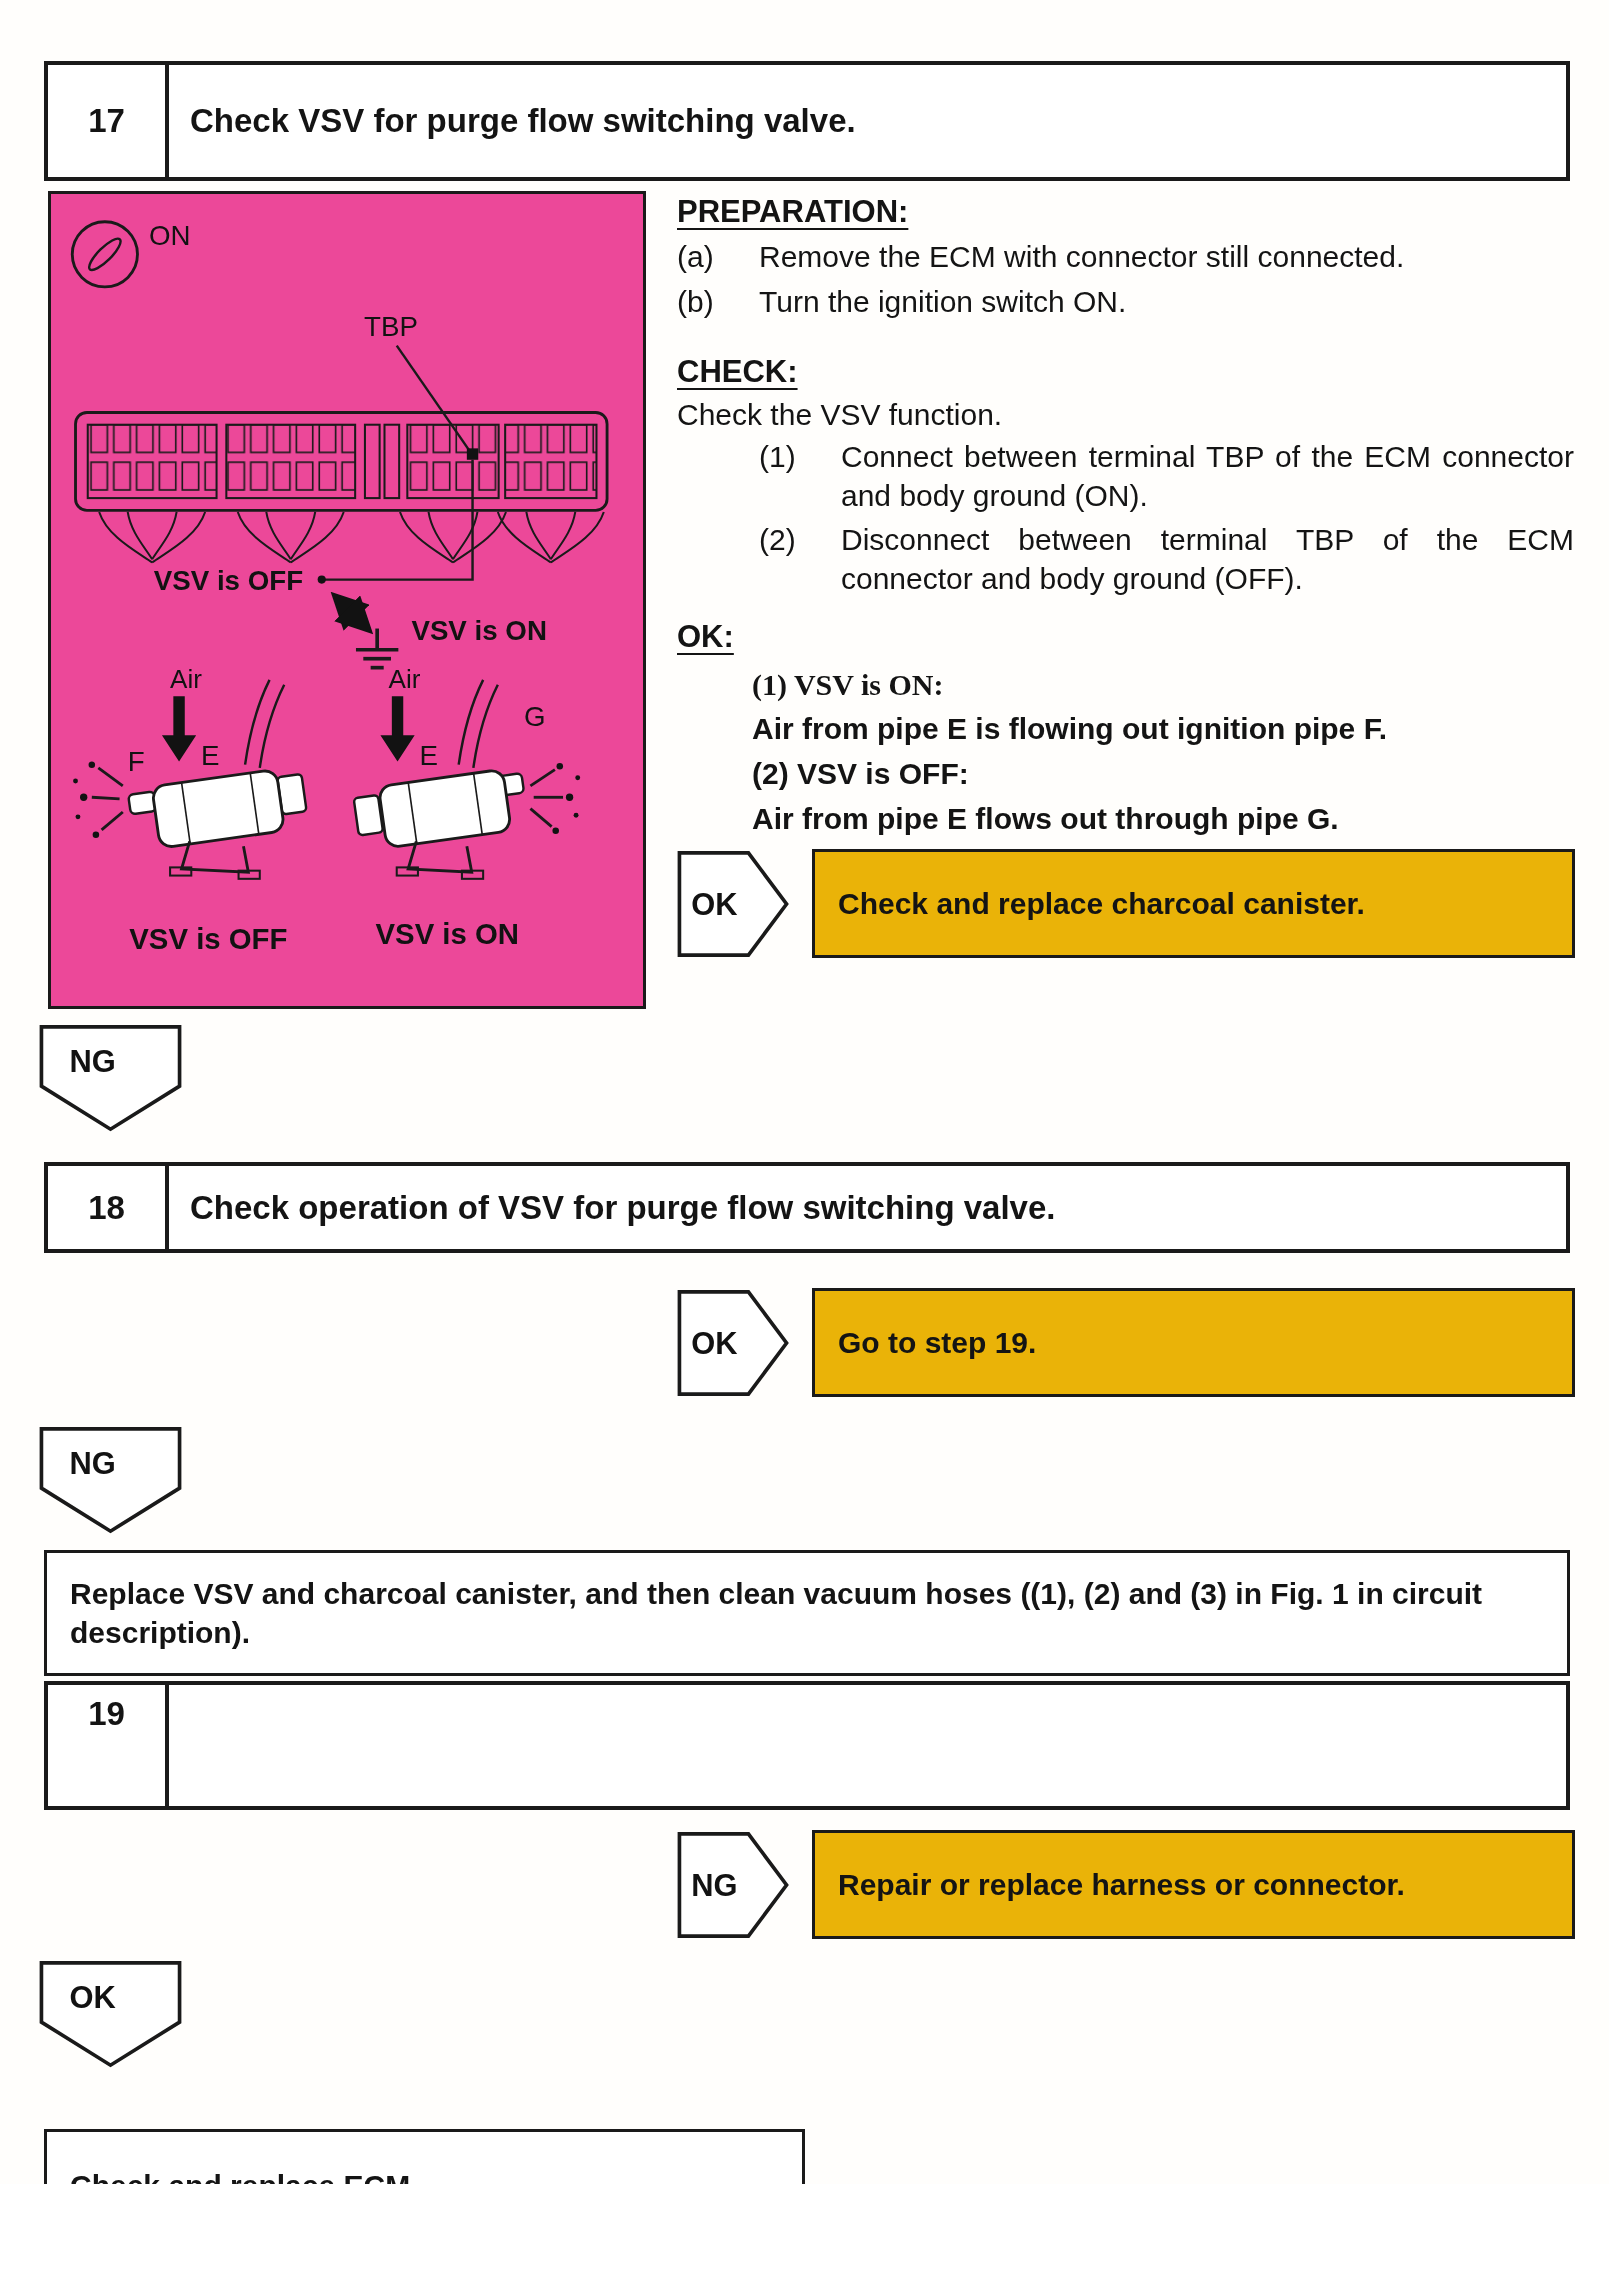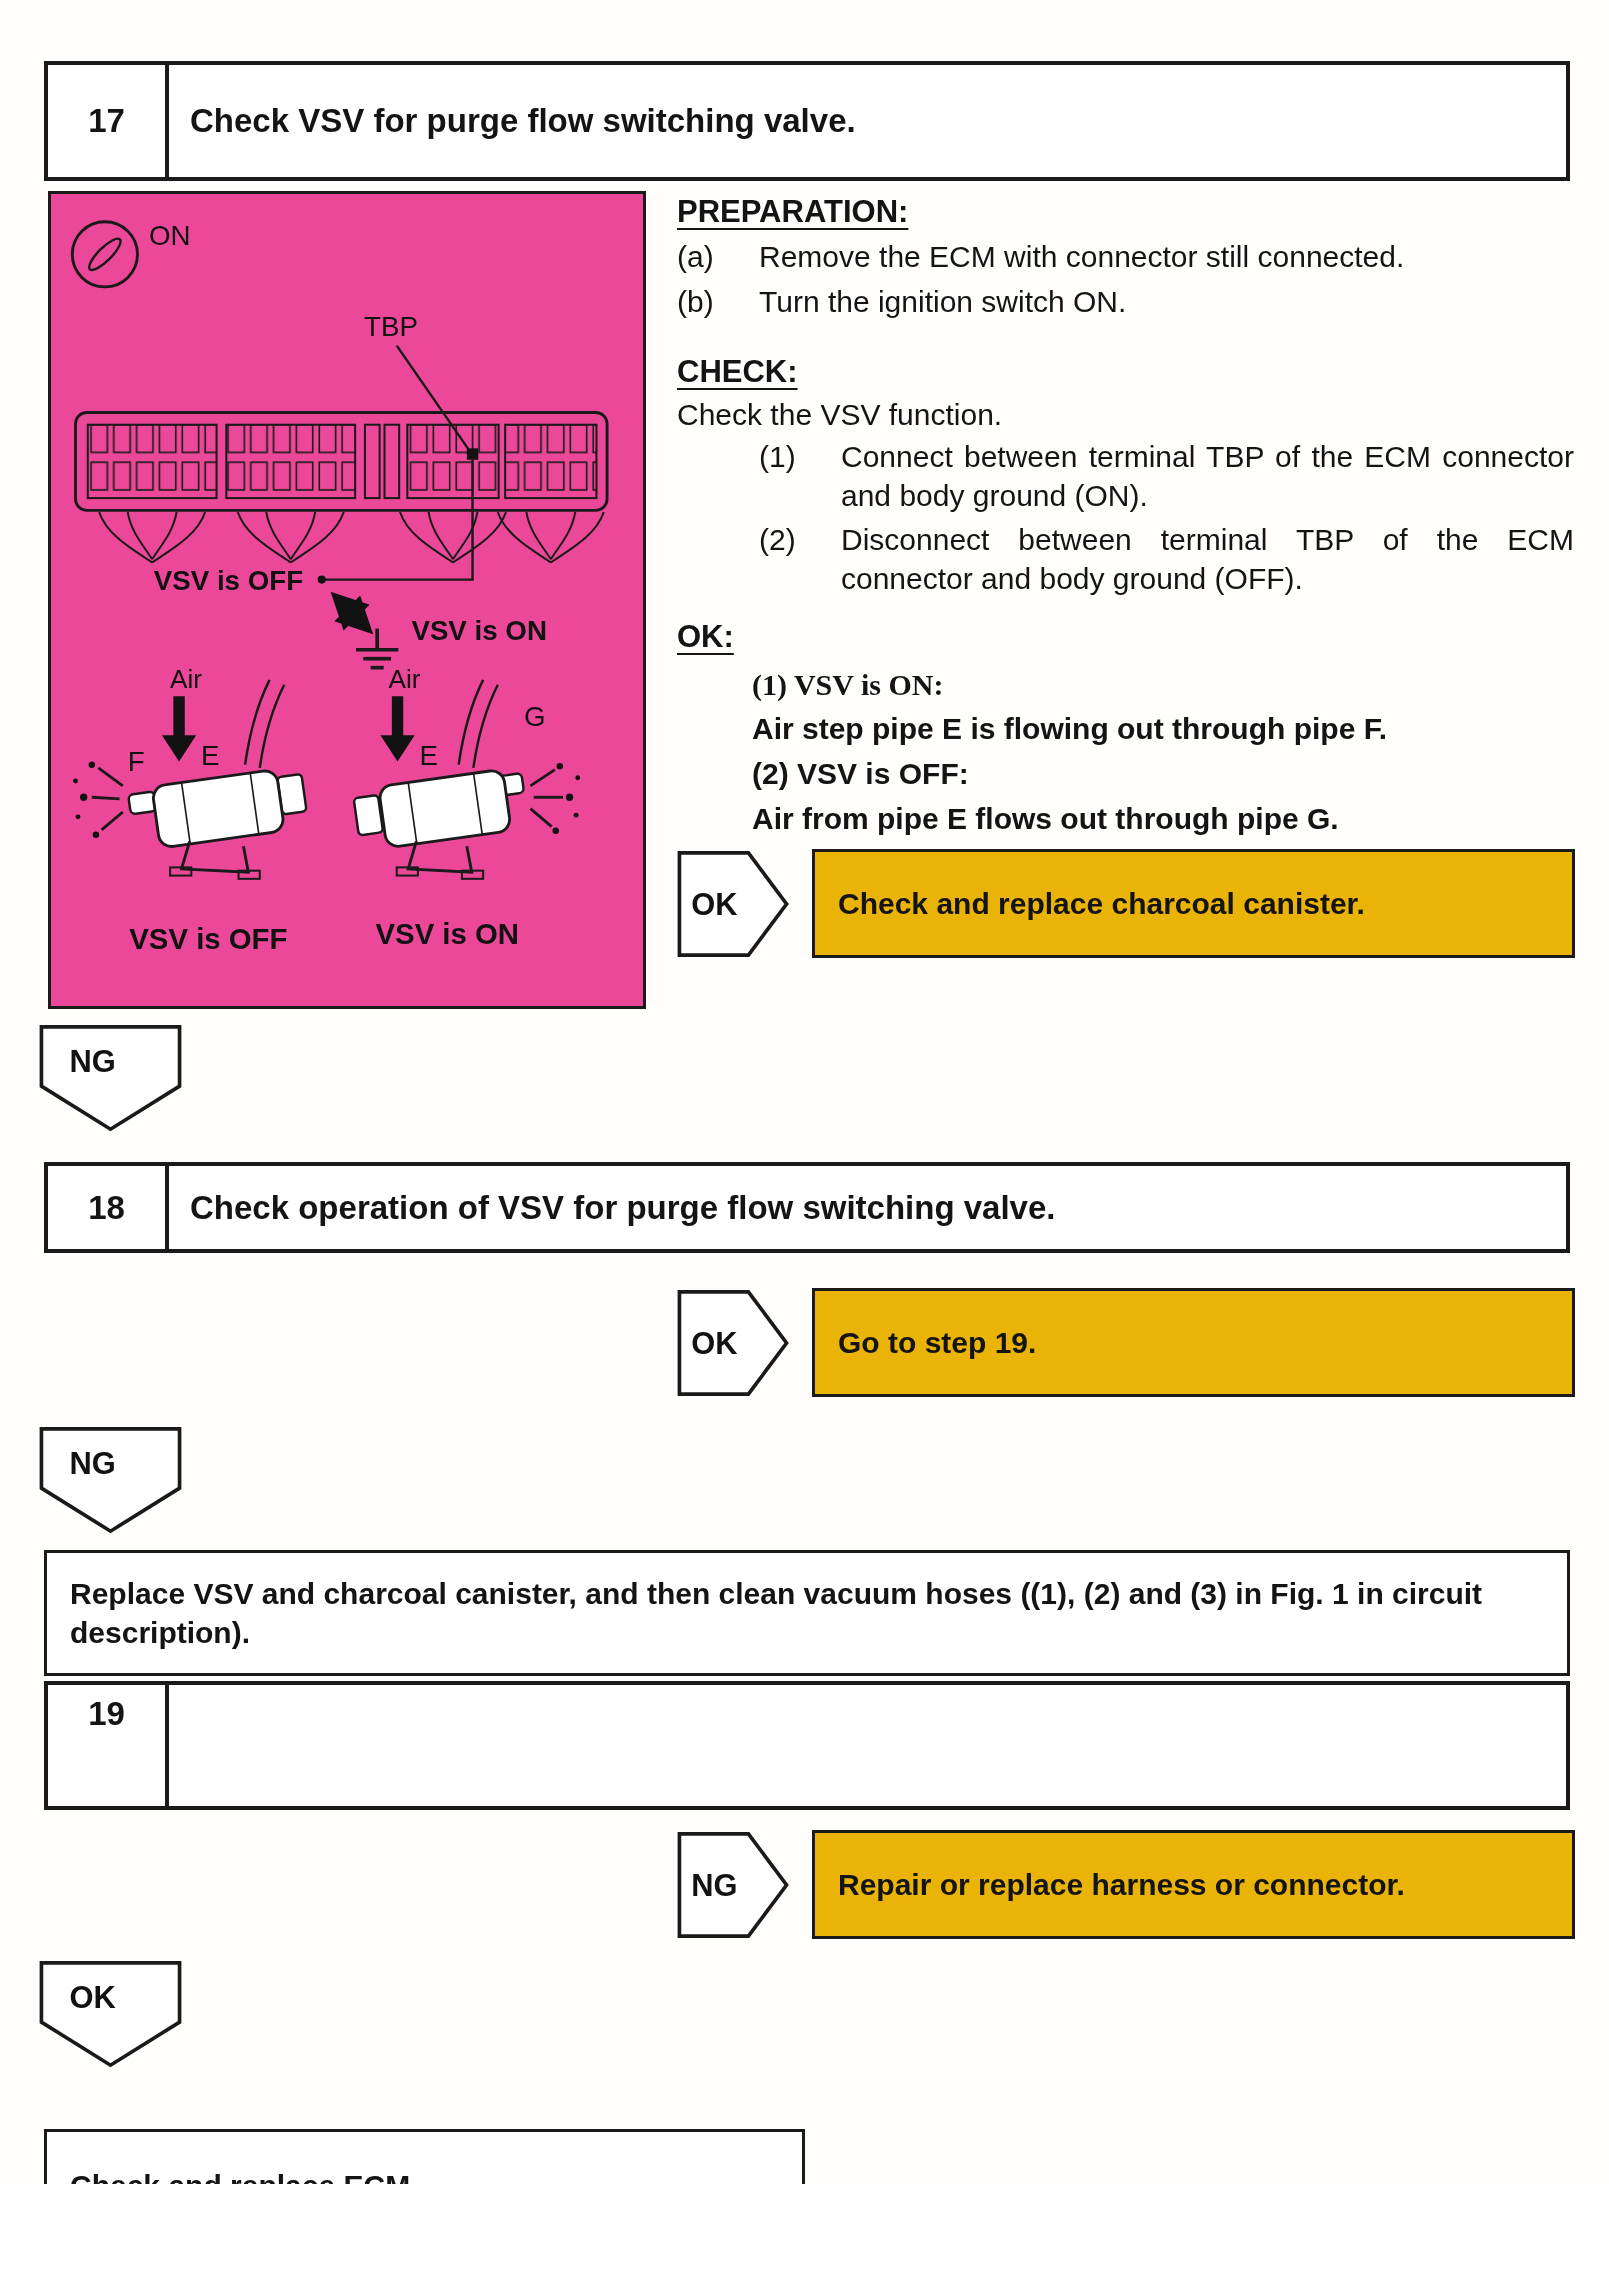--- a/index.html
+++ b/index.html
@@ -200,21 +200,21 @@
       <span class="lbl">(1)</span>
       <span class="txt just">Connect between terminal TBP of the ECM connector and body ground (ON).</span>
     </div>
     <div class="item lv2">
       <span class="lbl">(2)</span>
       <span class="txt just">Disconnect between terminal TBP of the ECM connector and body ground (OFF).</span>
     </div>
 
     <div class="heading mt-ok">OK:</div>
     <div class="okline first">(1) VSV is ON:</div>
-    <div class="okline">Air step pipe E is flowing out through pipe F.</div>
+    <div class="okline">Air from pipe E is flowing out ignition pipe F.</div>
     <div class="okline">(2) VSV is OFF:</div>
     <div class="okline">Air from pipe E flows out through pipe G.</div>
   </div>
 
   <div class="decide-row" style="top:849px;">
     <svg class="arrow-right" viewBox="0 0 138 132">
       <polygon points="3,3 88,3 135,66 88,129 3,129" fill="#fff" stroke="#1a1a1a" stroke-width="4.5"></polygon>
       <text x="46" y="79" text-anchor="middle" class="arrow-label">OK</text>
     </svg>
     <div class="action-box">Check and replace charcoal canister.</div>

